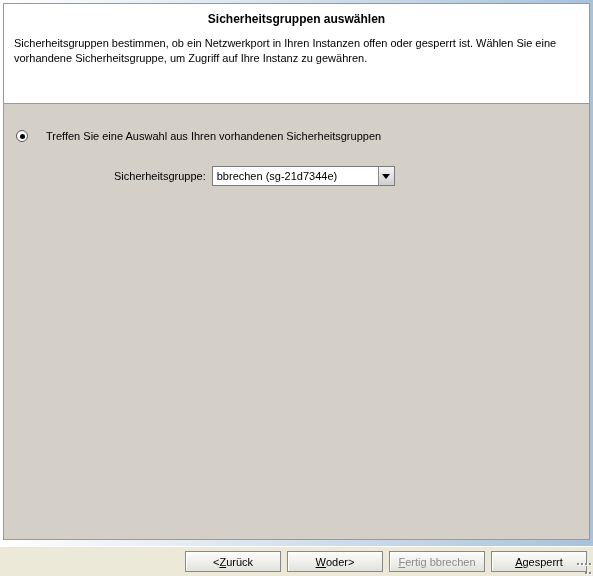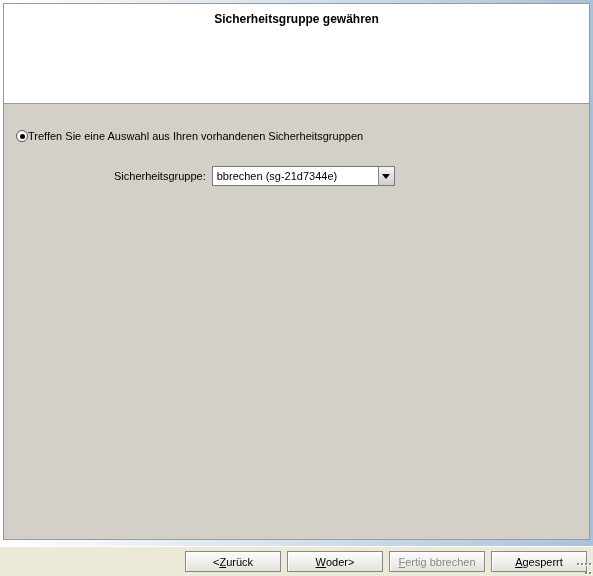--- a/index.html
+++ b/index.html
@@ -42,21 +42,21 @@
     font-size: 11px;
     line-height: 1.35;
   }
   .form-area {
     padding: 26px 12px;
     color: #000;
   }
   .radio-row {
     display: flex;
     align-items: center;
-    gap: 0;
+    gap: 18px;
     margin-bottom: 24px;
   }
   .radio {
     width: 12px; height: 12px;
     border-radius: 50%;
     border: 1px solid #555;
     background: #fff;
     display: inline-flex;
     align-items: center;
     justify-content: center;
@@ -140,21 +140,22 @@
     box-shadow: 1px 1px 0 #fff;
   }
 </style>
 </head>
 <body>
 
 <div class="window">
   <div class="content-wrap">
 
     <div class="header-panel">
-      <div class="header-title">Sicherheitsgruppe gewähren</div>
+      <div class="header-title">Sicherheitsgruppen auswählen</div>
+      <div class="header-desc">Sicherheitsgruppen bestimmen, ob ein Netzwerkport in Ihren Instanzen offen oder gesperrt ist. Wählen Sie eine vorhandene Sicherheitsgruppe, um Zugriff auf Ihre Instanz zu gewähren.</div>
     </div>
 
     <div class="form-area">
       <div class="radio-row">
         <span class="radio">
             <span class="dot"></span>
           </span>
         <span class="radio-label">Treffen Sie eine Auswahl aus Ihren vorhandenen Sicherheitsgruppen</span>
       </div>
 

